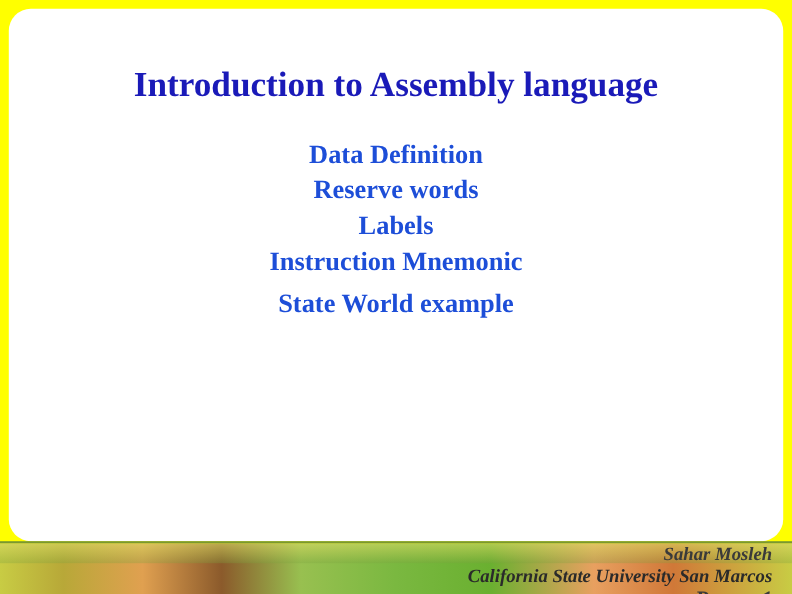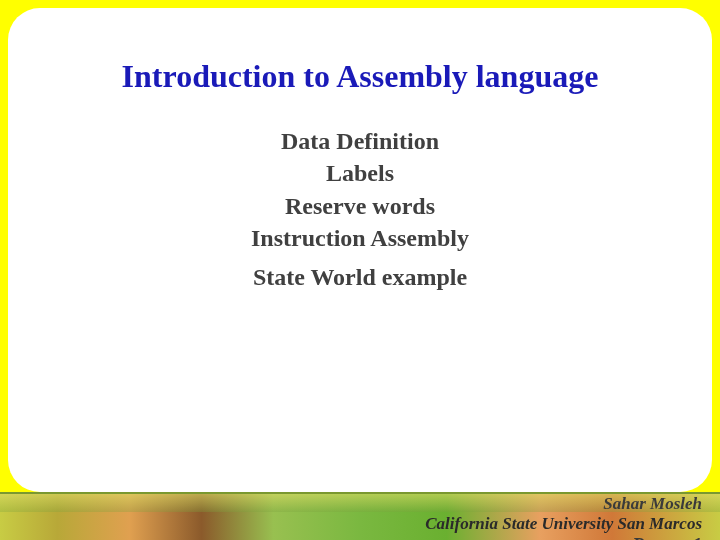--- a/index.html
+++ b/index.html
@@ -11,35 +11,35 @@
       position: relative;
       overflow: hidden;
     }
     .slide-frame {
       position: absolute;
       top: 8px;
       left: 8px;
       right: 8px;
       bottom: 48px;
       background: #ffffff;
-      border-radius: 32px;
+      border-radius: 20px;
       padding: 50px 40px;
     }
     .title {
       color: #1a1ab8;
       font-size: 32px;
       font-weight: bold;
       text-align: center;
       margin-bottom: 30px;
     }
     .topics {
       text-align: center;
     }
     .topic-item {
-      color: #404040;
+      color: #1d4ed8;
       font-size: 24px;
       font-weight: bold;
       line-height: 1.35;
     }
     .topic-item.last {
       margin-top: 6px;
     }
     .footer {
       position: absolute;
       bottom: 0;
@@ -101,23 +101,23 @@
       margin-left: 14px;
     }
   </style>
 </head>
 <body>
 
 <div class="slide-frame">
   <h1 class="title">Introduction to Assembly language</h1>
   <div class="topics">
     <div class="topic-item">Data Definition</div>
+    <div class="topic-item">Reserve words</div>
     <div class="topic-item">Labels</div>
-    <div class="topic-item">Reserve words</div>
-    <div class="topic-item">Instruction Assembly</div>
+    <div class="topic-item">Instruction Mnemonic</div>
     <div class="topic-item last">State World example</div>
   </div>
 </div>
 
 <div class="footer">
   <div class="footer-overlay"></div>
   <div class="footer-left">Sahar Mosleh</div>
   <div class="footer-center">California State University San Marcos</div>
   <div class="footer-right">
     <span>Page</span>

